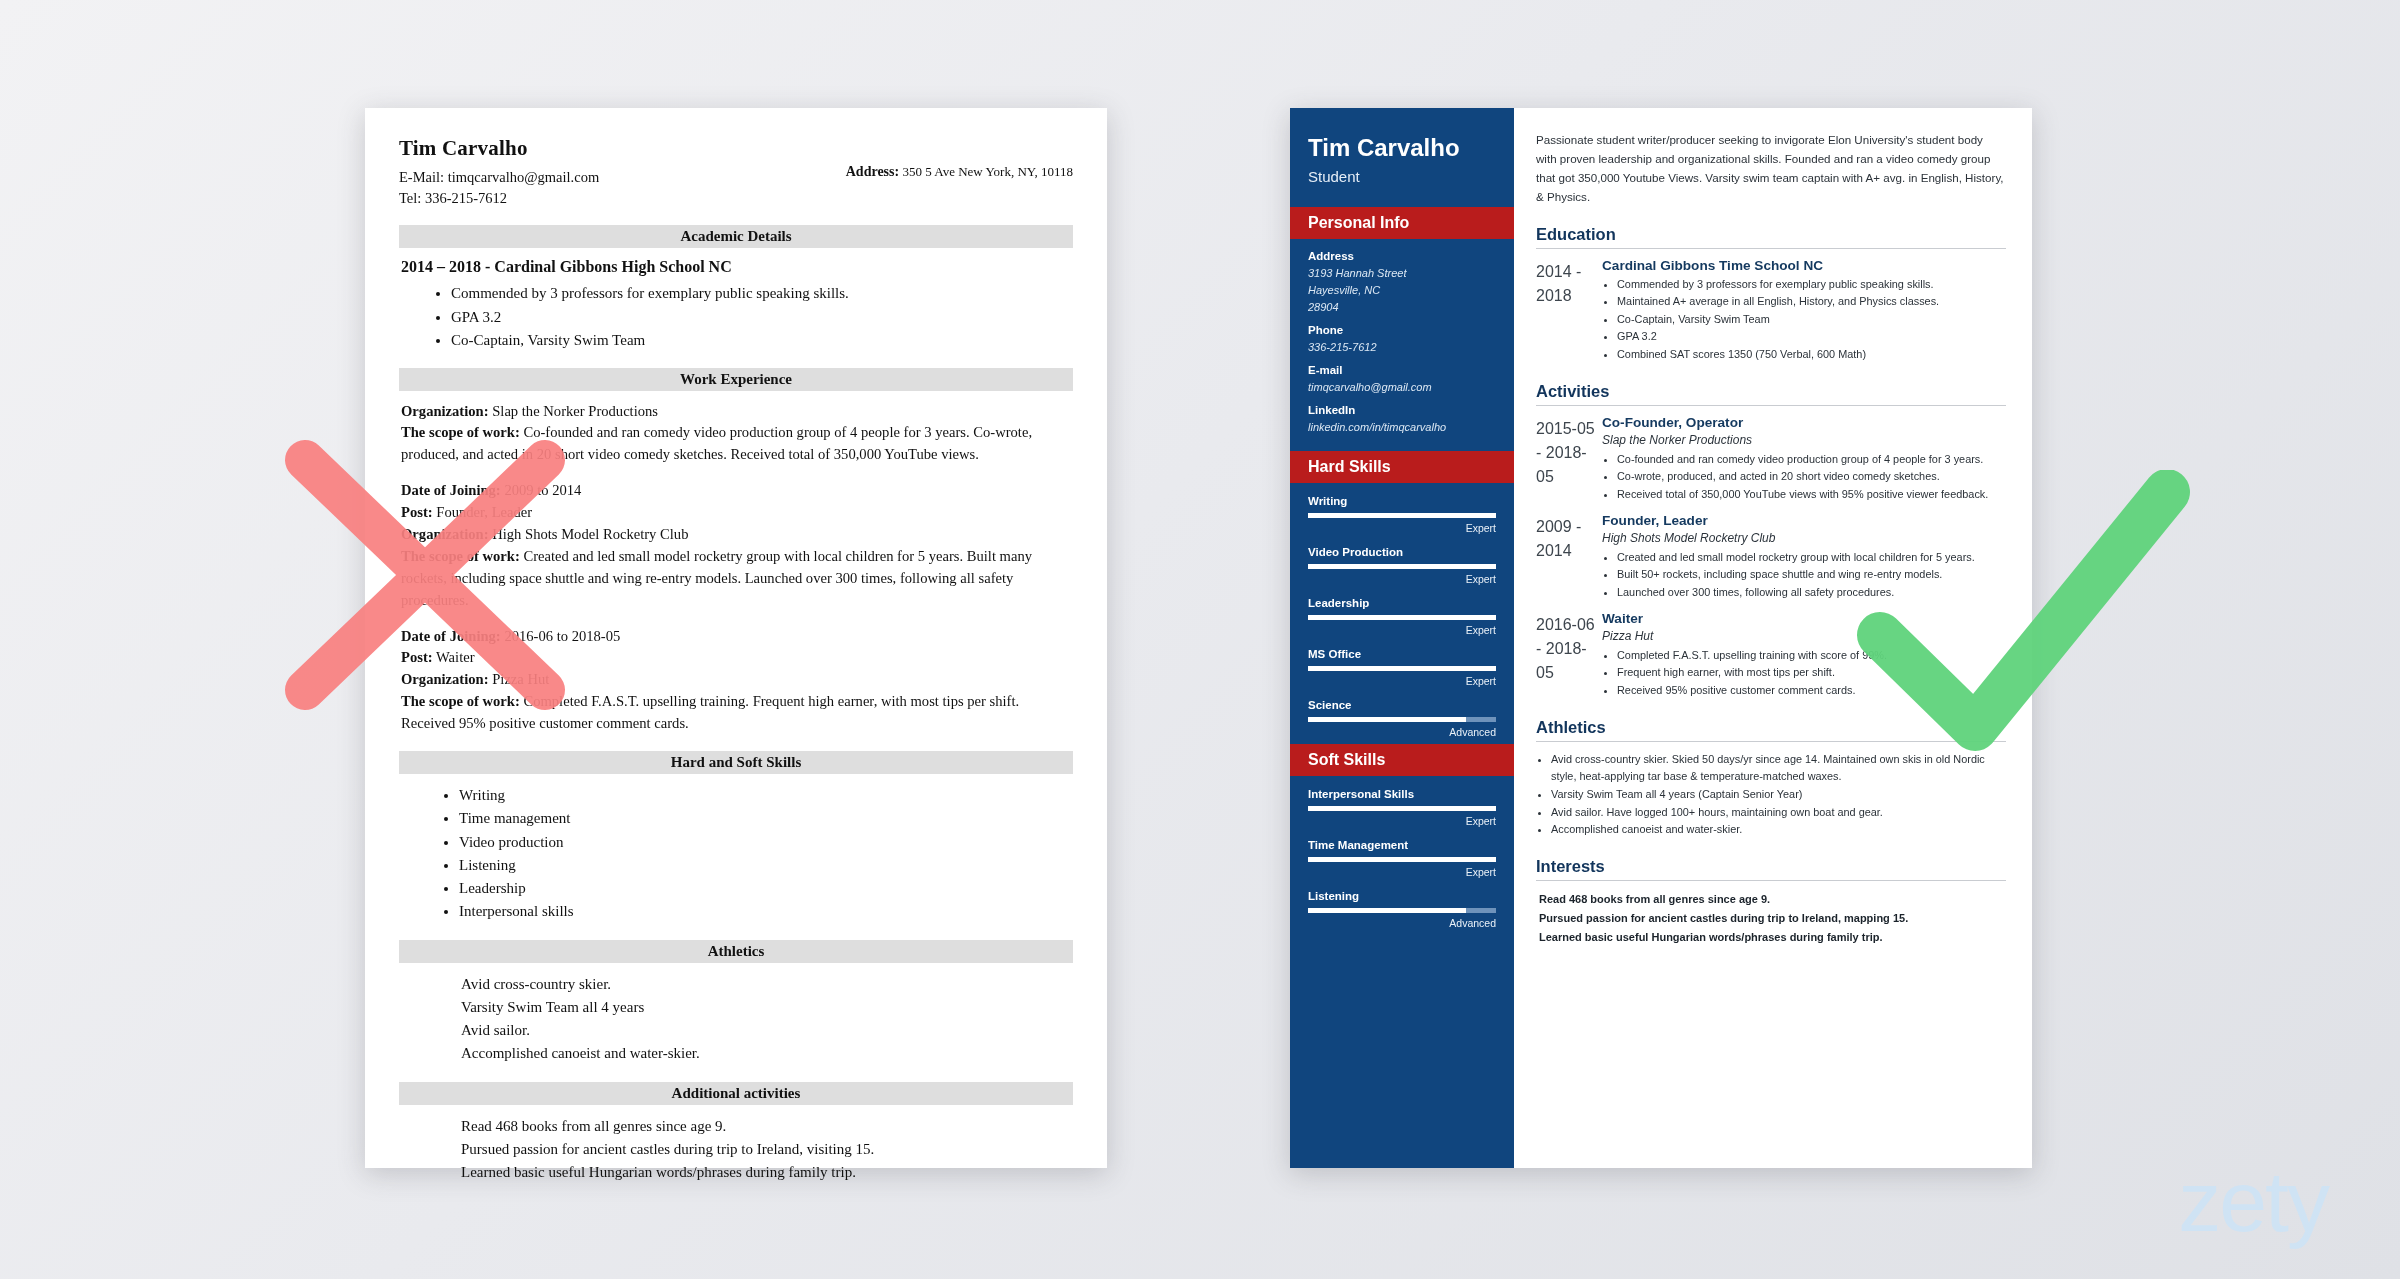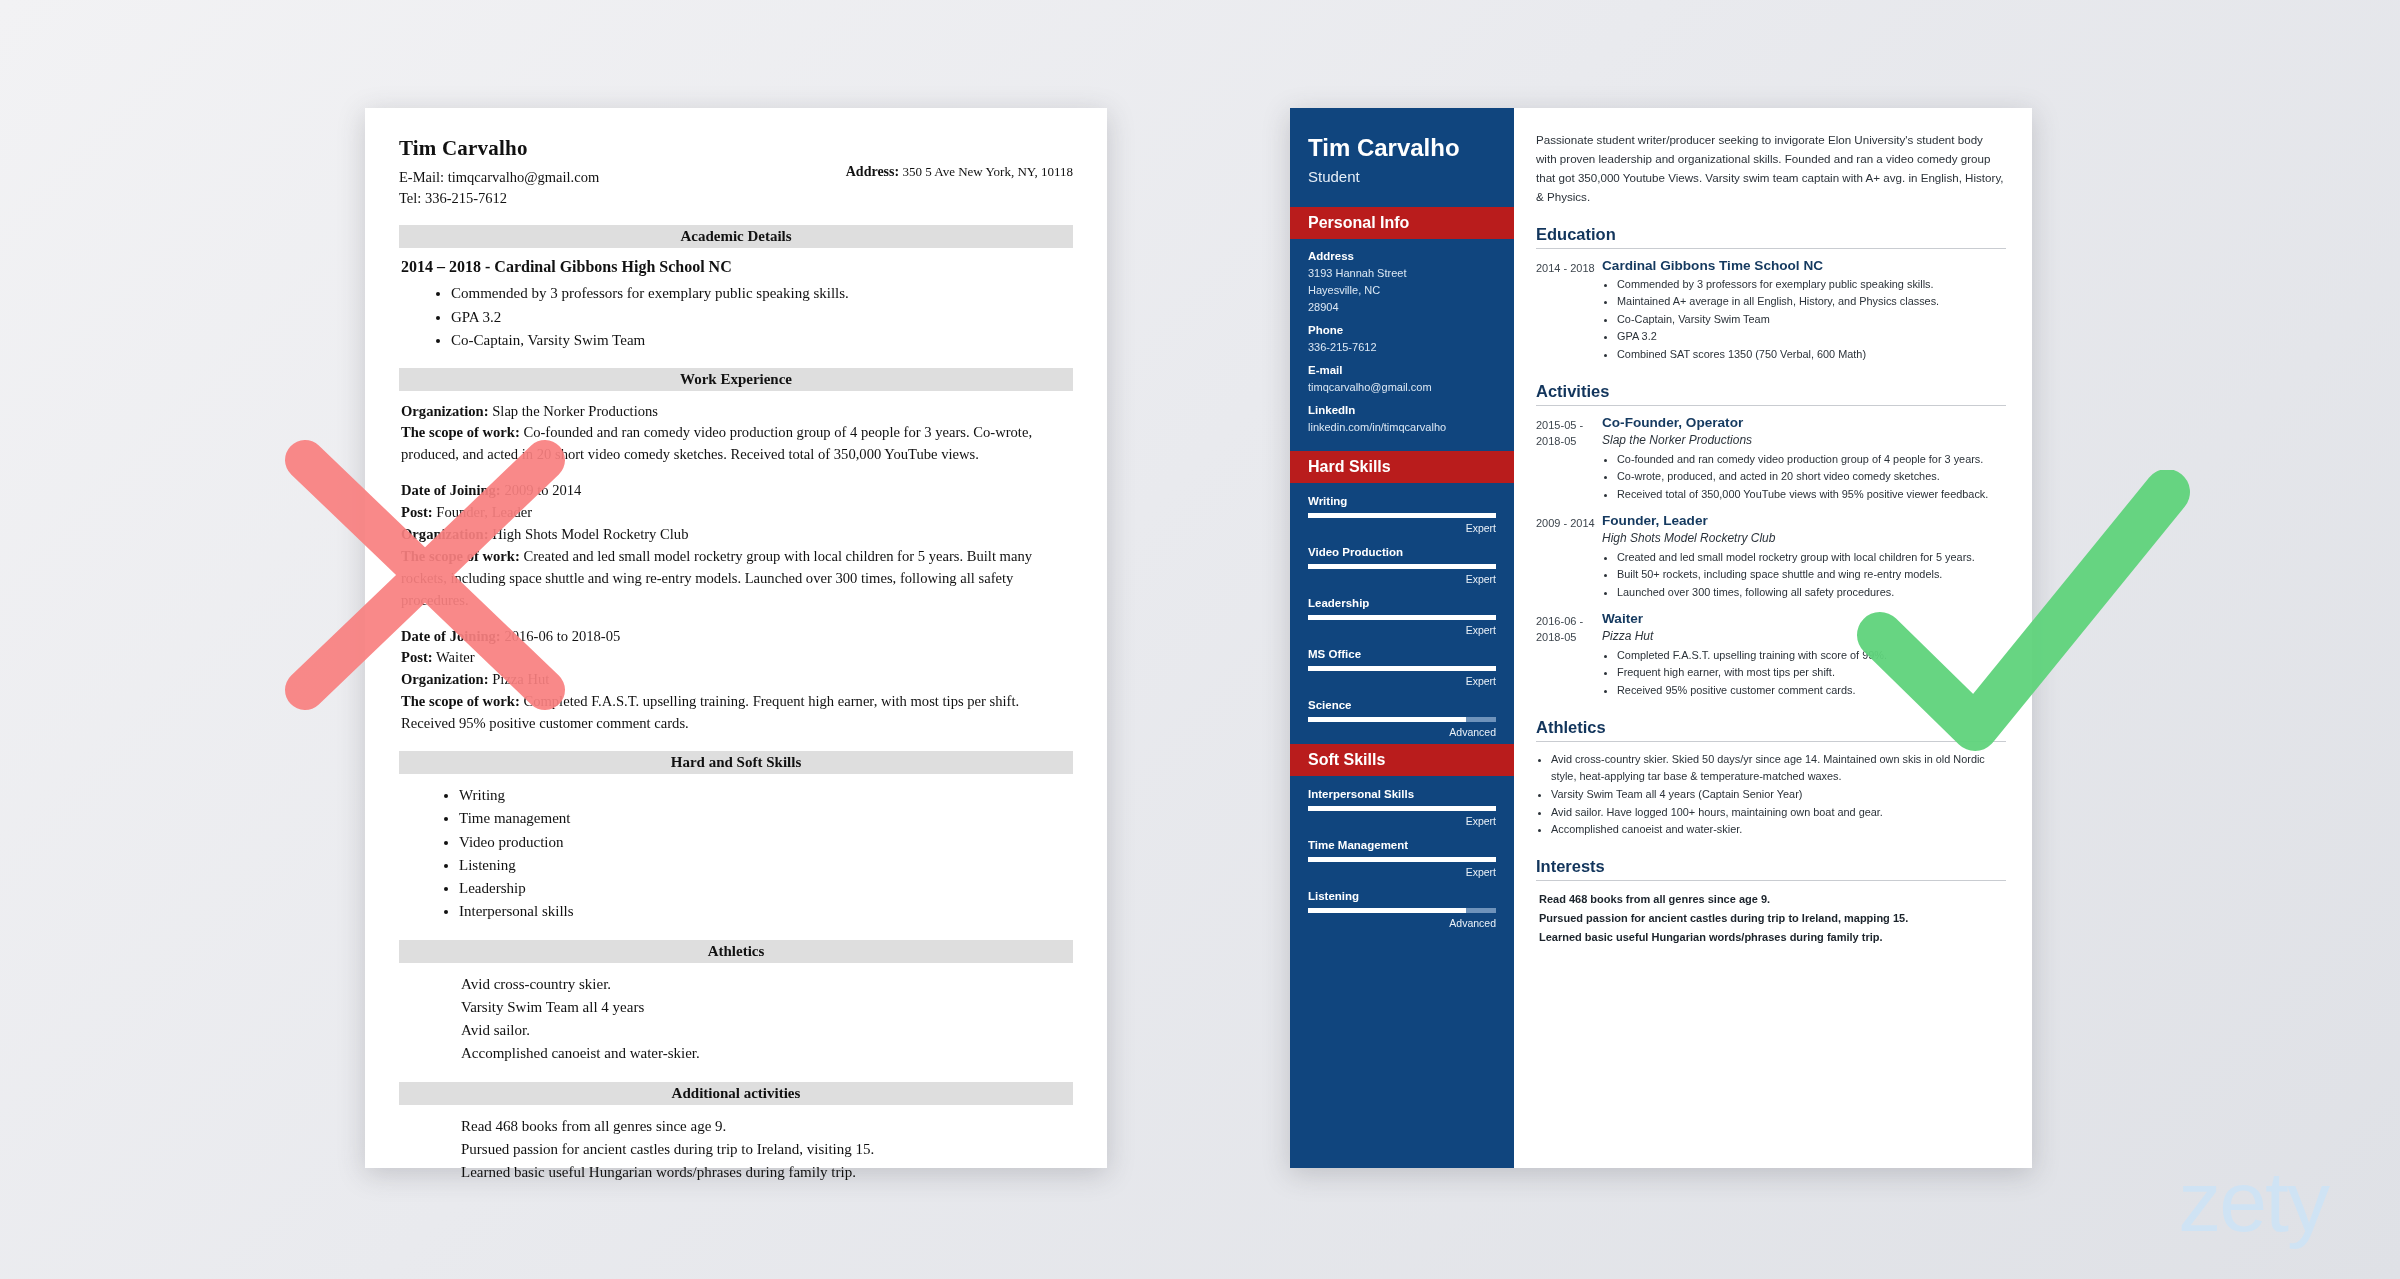--- a/index.html
+++ b/index.html
@@ -47,32 +47,32 @@
     font-family:"Liberation Sans",sans-serif;
   }
   #good-left{
     width:224px;background:#10457e;color:#fff;flex:0 0 224px;
     padding:26px 0 0 0;box-sizing:border-box;
   }
   #good-left .gname{font-size:24px;font-weight:bold;padding:0 18px;line-height:1.15;}
   #good-left .gtitle{font-size:15px;padding:6px 18px 16px;color:#e6eef7;}
   .gl-head{background:#b91c1c;font-size:16px;font-weight:bold;padding:7px 18px;margin:6px 0 10px;}
   .gl-lbl{font-size:11.5px;font-weight:bold;padding:0 18px;margin-top:11px;}
-  .gl-val{font-size:11px;padding:0 18px;margin-top:5px;color:#dce8f4;}
+  .gl-val{font-size:11px;padding:0 18px;margin-top:5px;color:#dce8f4;font-style:italic;}
   .skill{padding:0 18px;margin-top:12px;}
   .skill .sname{font-size:11.5px;font-weight:bold;margin-bottom:6px;}
   .bar{height:5px;background:#6f93bb;position:relative;}
   .bar > i{display:block;height:5px;background:#ffffff;}
   .skill .slvl{font-size:10.5px;text-align:right;margin-top:4px;color:#eaf1f8;}
   #good-right{flex:1;padding:22px 26px 0 22px;box-sizing:border-box;color:#20262c;}
   .summary{font-size:11.6px;line-height:1.65;color:#2a3views;color:#2b3239;}
   .gr-head{font-size:16.5px;font-weight:bold;color:#12355c;margin:18px 0 4px;}
   .gr-rule{height:1px;background:#c9ccd1;margin-bottom:9px;}
   .entry{display:flex;margin-bottom:9px;}
-  .entry .dates{width:66px;flex:0 0 66px;font-size:11px;color:#3d454d;line-height:1.5;padding-top:2px;}
+  .entry .dates{width:66px;flex:0 0 66px;font-size:16px;color:#3d454d;line-height:1.5;padding-top:2px;}
   .entry .body{flex:1;}
   .entry .etitle{font-size:13.6px;font-weight:bold;color:#14395f;margin-bottom:3px;}
   .entry .eorg{font-size:12px;font-style:italic;color:#2c343c;margin-bottom:4px;}
   .entry ul{margin:0;padding-left:15px;}
   .entry li{font-size:10.9px;line-height:1.62;color:#2b3239;}
   .plainlist{margin:0;padding-left:15px;}
   .plainlist li{font-size:10.9px;line-height:1.62;color:#2b3239;}
   .interest{font-size:11px;font-weight:bold;color:#1b232b;line-height:1.75;margin-left:3px;}
   
   #check{position:absolute;left:1855px;top:470px;width:340px;height:300px;pointer-events:none;}

